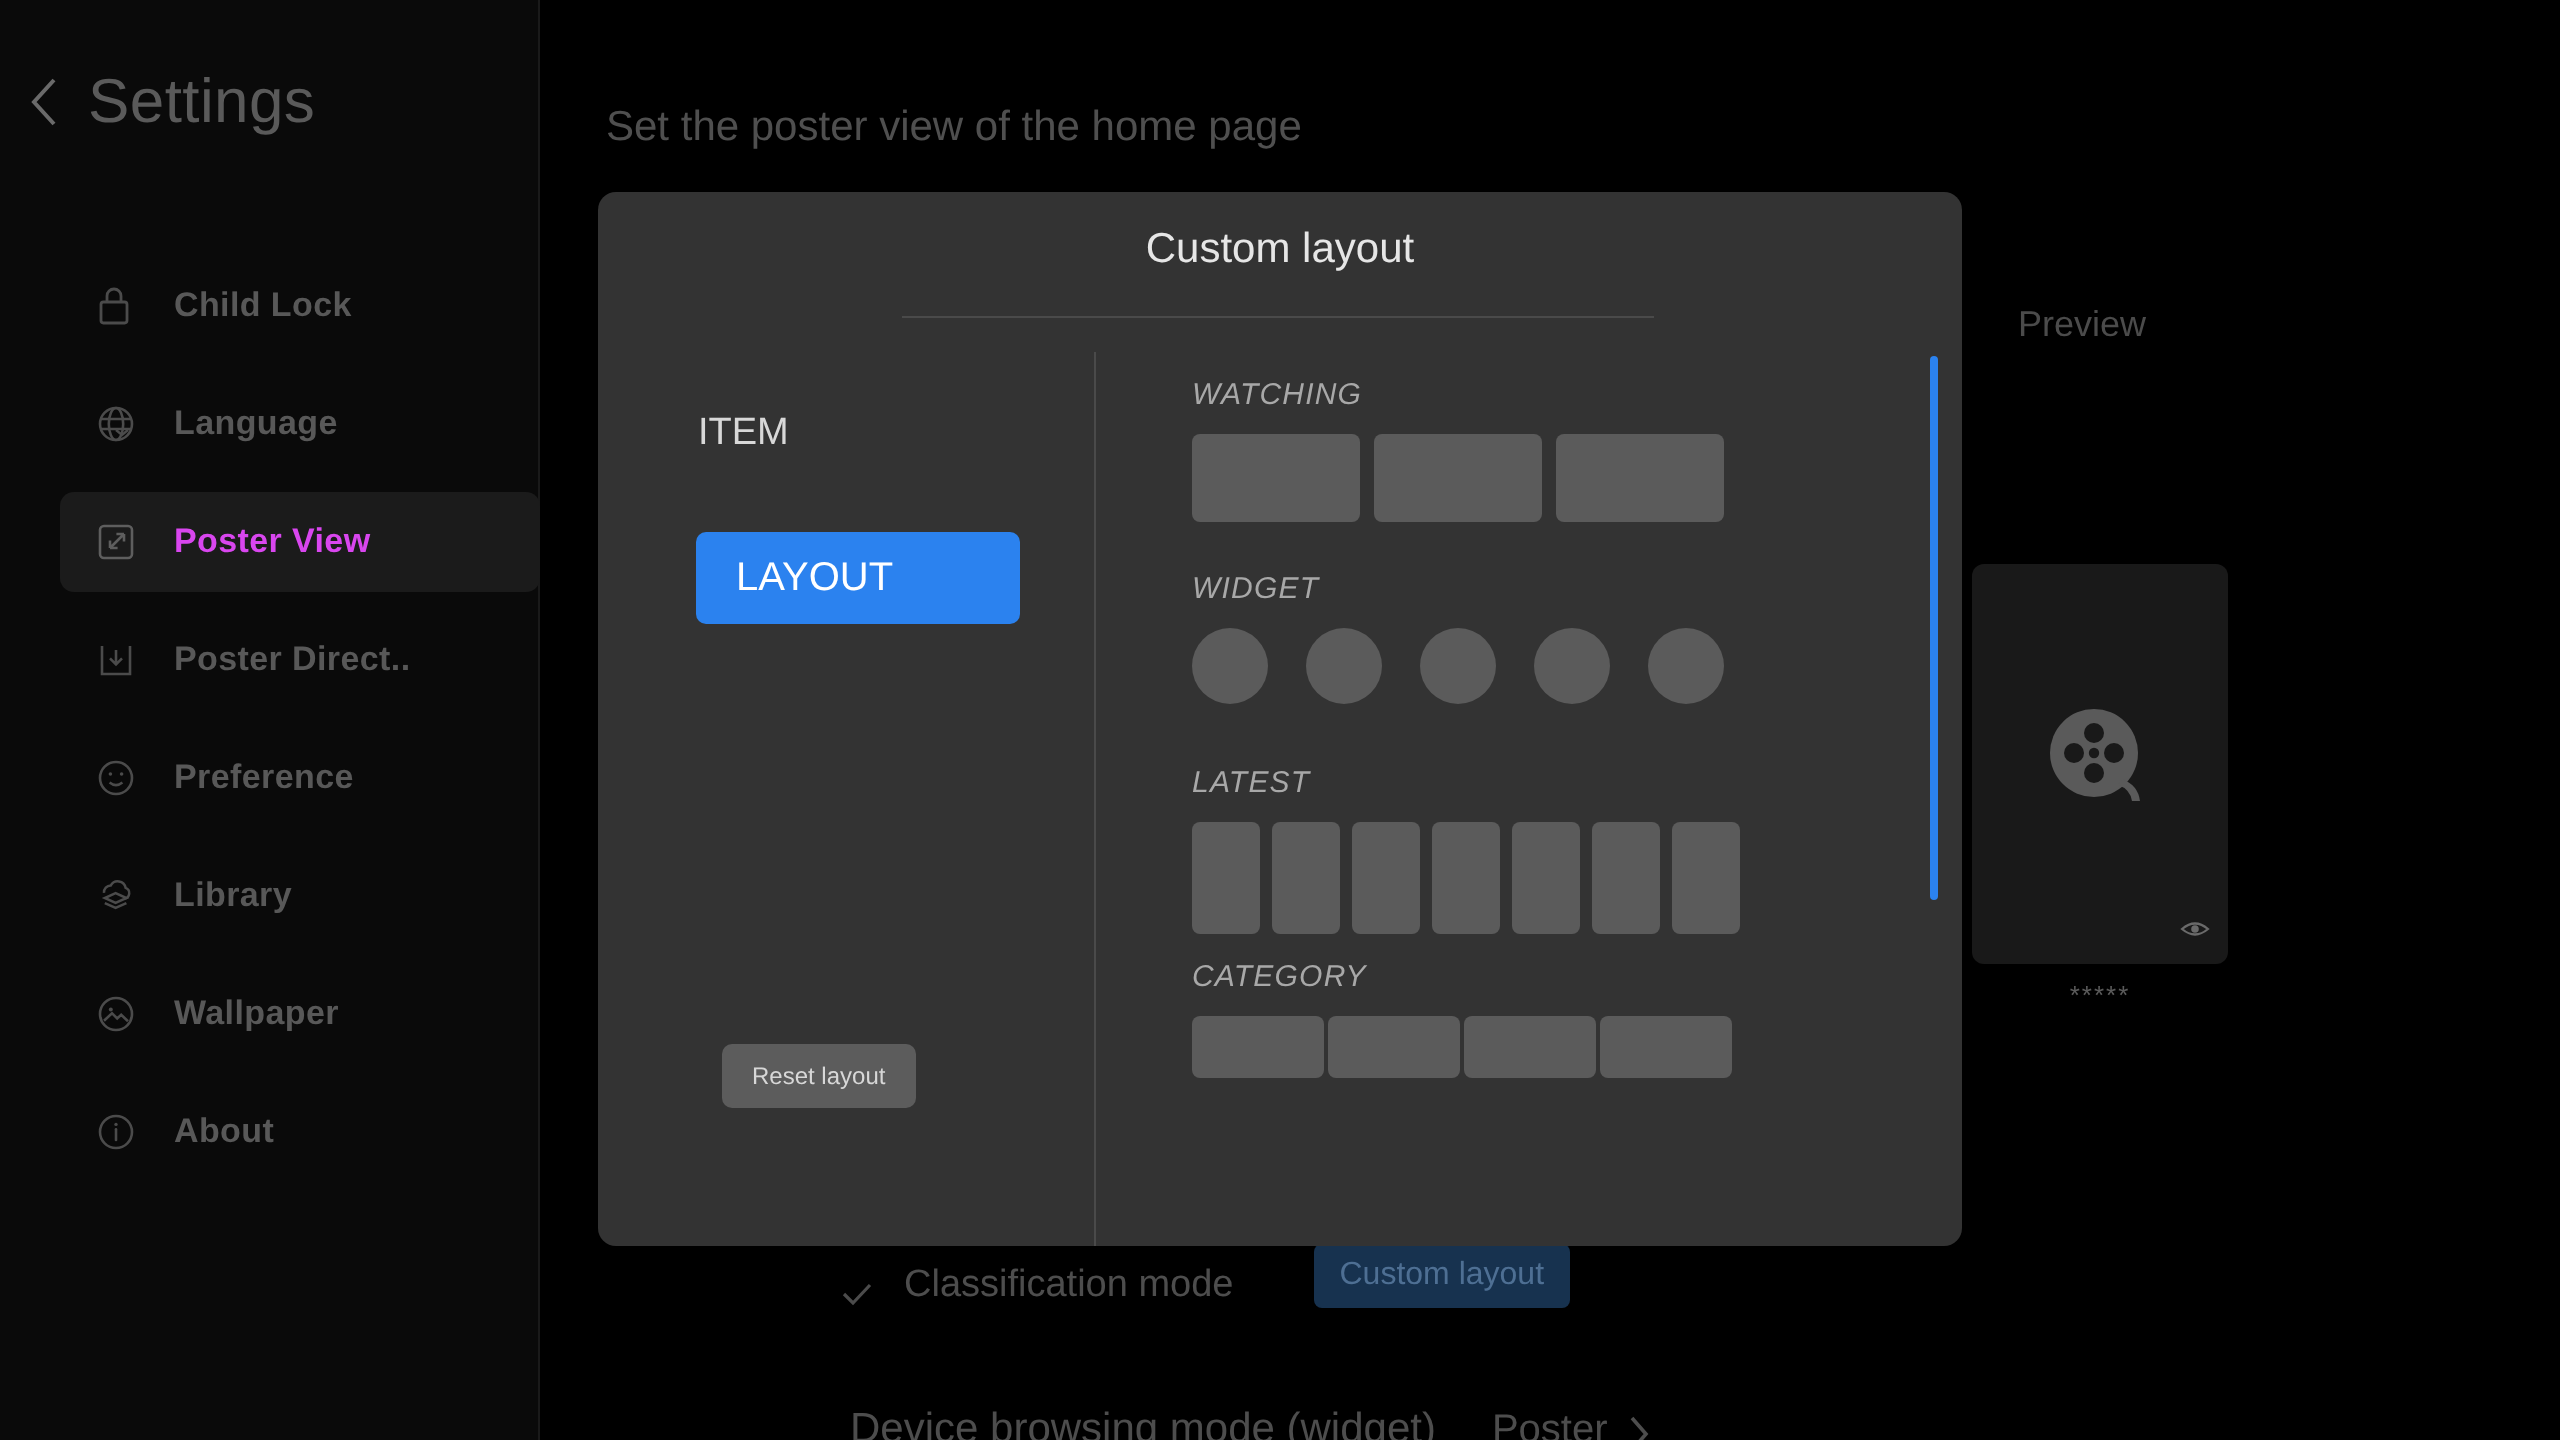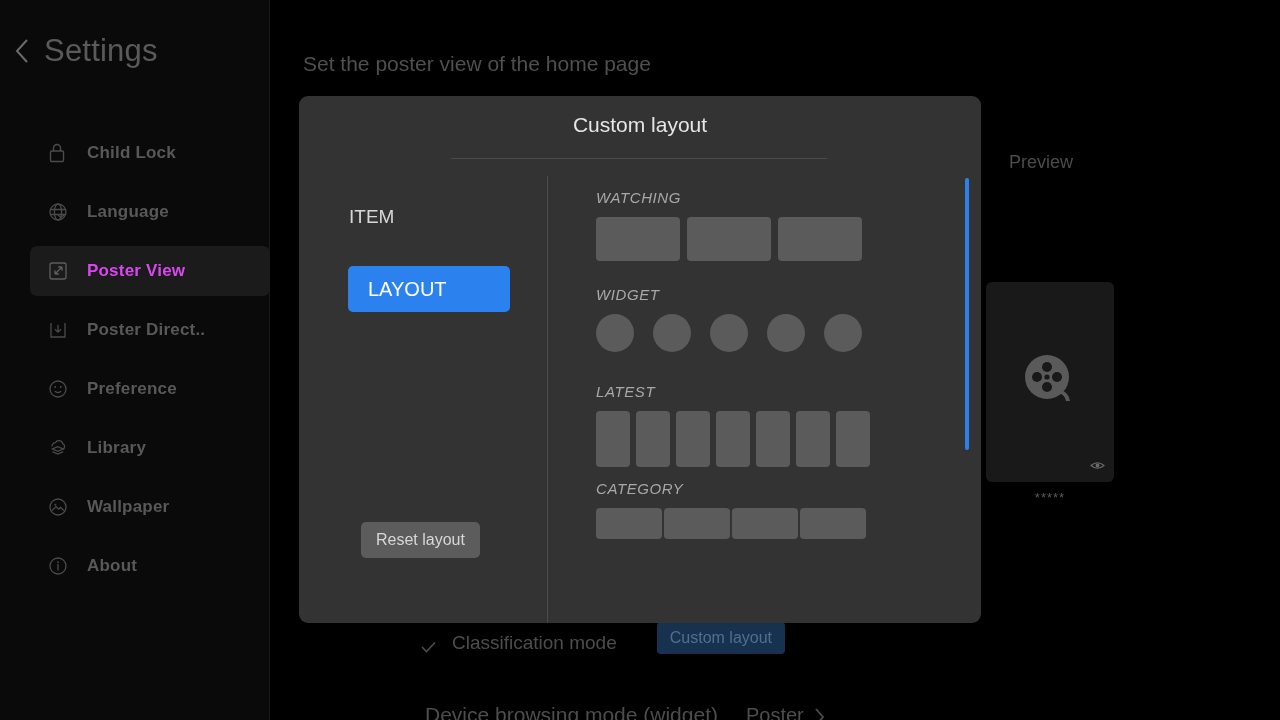--- a/index.html
+++ b/index.html
@@ -85,21 +85,21 @@
     position: absolute; left: 50px; top: 34px; font-size: 19px; color: #d8d8d8;
   }
   #layout-tab {
     position: absolute; left: 49px; top: 94px; width: 162px; height: 46px;
     background: #2b82ef; border-radius: 5px; display: flex; align-items: center;
     justify-content: flex-start; padding-left: 20px;
   }
   #layout-tab-label { font-size: 20px; color: #ffffff; }
   #reset-layout-button {
     position: absolute; left: 62px; top: 350px; background: #5c5c5c;
-    color: #d7d7d7; font-size: 16px; padding: 9px 15px; border-radius: 5px;
+    color: #d7d7d7; font-size: 12px; padding: 9px 15px; border-radius: 5px;
   }
 
   
   #sections { position: absolute; left: 249px; top: 0; width: 433px; height: 450px; overflow: hidden; font-style: italic; }
   .section { position: absolute; left: 48px; }
   .section-title {
     font-size: 15px; color: #a8a8a8; letter-spacing: .6px; margin-bottom: 11px;
   }
   .tiles { display: flex; }
   .tile { background: #5b5b5b; border-radius: 4px; }

